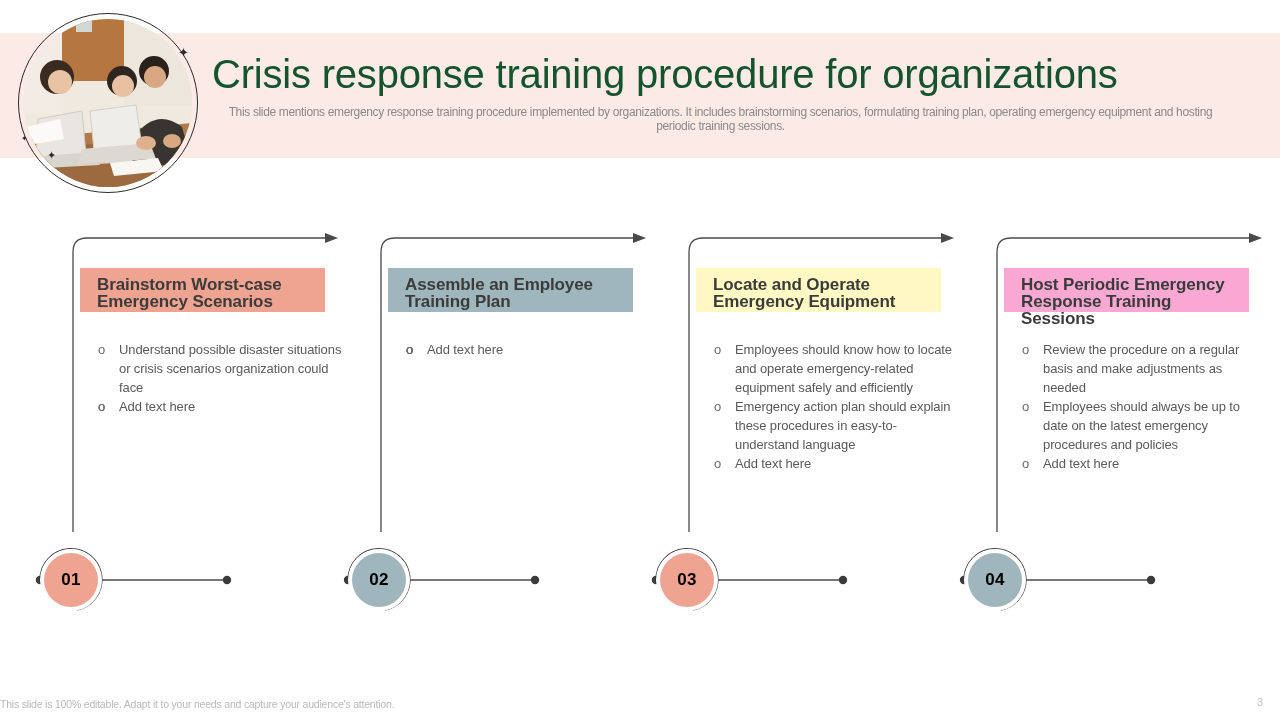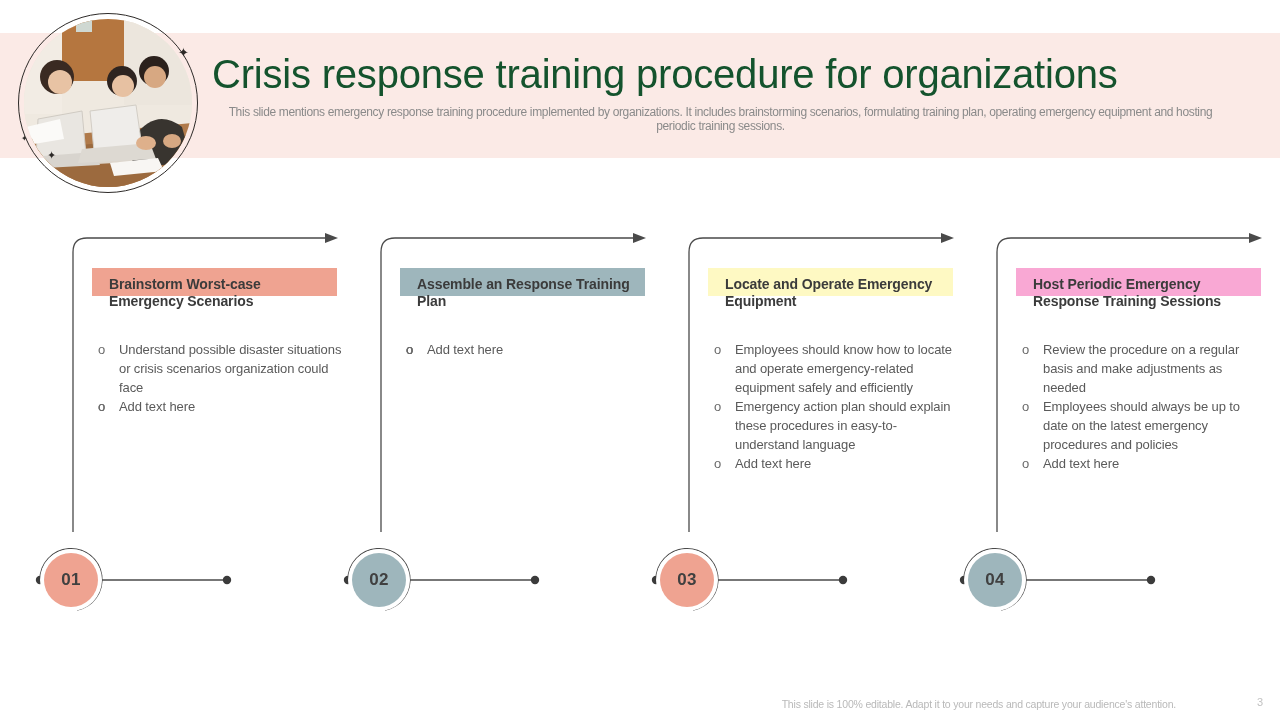--- a/index.html
+++ b/index.html
@@ -37,47 +37,47 @@
   #photo-clip{
     position:absolute;left:6px;top:6px;width:168px;height:168px;
     border-radius:50%;overflow:hidden;background:#efe7dd;
   }
   .sparkle{position:absolute;color:#2d2a28;font-size:13px;line-height:1;}
   
   .col{position:absolute;top:232px;}
   .card-outline{position:absolute;left:0;top:0;}
   .card-head{
     position:absolute;left:23px;top:36px;
-    width:245px;height:28px;box-sizing:border-box;
+    width:245px;height:44px;box-sizing:border-box;
     padding:8px 0 0 17px;
-    font-size:14px;font-weight:bold;line-height:17px;
-    color:#3b3b3b;letter-spacing:-0.1px;margin-left:12px;
+    font-size:17px;font-weight:bold;line-height:17px;
+    color:#3b3b3b;letter-spacing:-0.1px;
   }
   .bullets{
     position:absolute;left:37px;top:108px;width:250px;
     font-size:13px;line-height:19px;color:#5a5a5a;
     letter-spacing:-0.1px;
   }
   .bullet{position:relative;padding-left:25px;margin:0 0 0 0;}
   .bullet .marker{
     position:absolute;left:4px;top:0;font-size:13px;color:#6a6a6a;
   }
   
   .badge-wrap{position:absolute;top:540px;width:150px;height:80px;}
   .badge-ring{position:absolute;left:0;top:0;}
   .badge-circle{
     position:absolute;left:13px;top:13px;width:54px;height:54px;
     border-radius:50%;
     display:flex;align-items:center;justify-content:center;
-    font-size:17px;font-weight:bold;color:#404040;letter-spacing:0.4px;
+    font-size:17px;font-weight:bold;color:#000000;letter-spacing:0.4px;
     box-shadow:0 0 0 4px #ffffff;
   }
   
   #footer-note{
-    position:absolute;left:0;top:698px;width:1176px;text-align:right;
+    position:absolute;left:0;top:698px;width:1176px;text-align:left;
     font-size:10.5px;color:#b9b9b9;letter-spacing:-0.2px;
   }
   #page-number{
     position:absolute;right:17px;top:696px;
     font-size:11px;color:#c2c2c2;
   }
 </style>
 </head>
 <body>
 
@@ -149,21 +149,21 @@
         <circle cx="9" cy="40" r="4.2" fill="#3b3b3b"></circle>
         <circle cx="196" cy="40" r="4.2" fill="#3b3b3b"></circle>
       </svg>
       <div class="badge-circle" style="background: rgb(239, 163, 145);">01</div>
     </div>
     <div class="col" style="left: 365px;">
       <svg width="290" height="300" class="card-outline">
         <path d="M16 300 L16 20 Q16 6 30 6 L271 6" fill="none" stroke="#4a4a4a" stroke-width="1.3"></path>
         <path d="M268 1 L281 6 L268 11 Z" fill="#4a4a4a"></path>
       </svg>
-      <div class="card-head" style="background: rgb(158, 182, 188);">Assemble an Response Training Plan</div>
+      <div class="card-head" style="background: rgb(158, 182, 188);">Assemble an Employee Training Plan</div>
       <div class="bullets">
         <div class="bullet"><span class="marker">o</span></div>
         <div class="bullet"><span class="marker">o</span></div>
         <div class="bullet"><span class="marker">o</span><span>Add text here</span></div>
       </div>
     </div>
     <div class="badge-wrap" style="left: 339px; text-align: center;">
       <svg width="240" height="80" class="badge-ring">
         <path d="M9 40 A31 31 0 1 1 46 70" fill="none" stroke="#4a4a4a" stroke-width="1.3"></path>
         <line x1="71" y1="40" x2="196" y2="40" stroke="#4a4a4a" stroke-width="1.3"></line>

